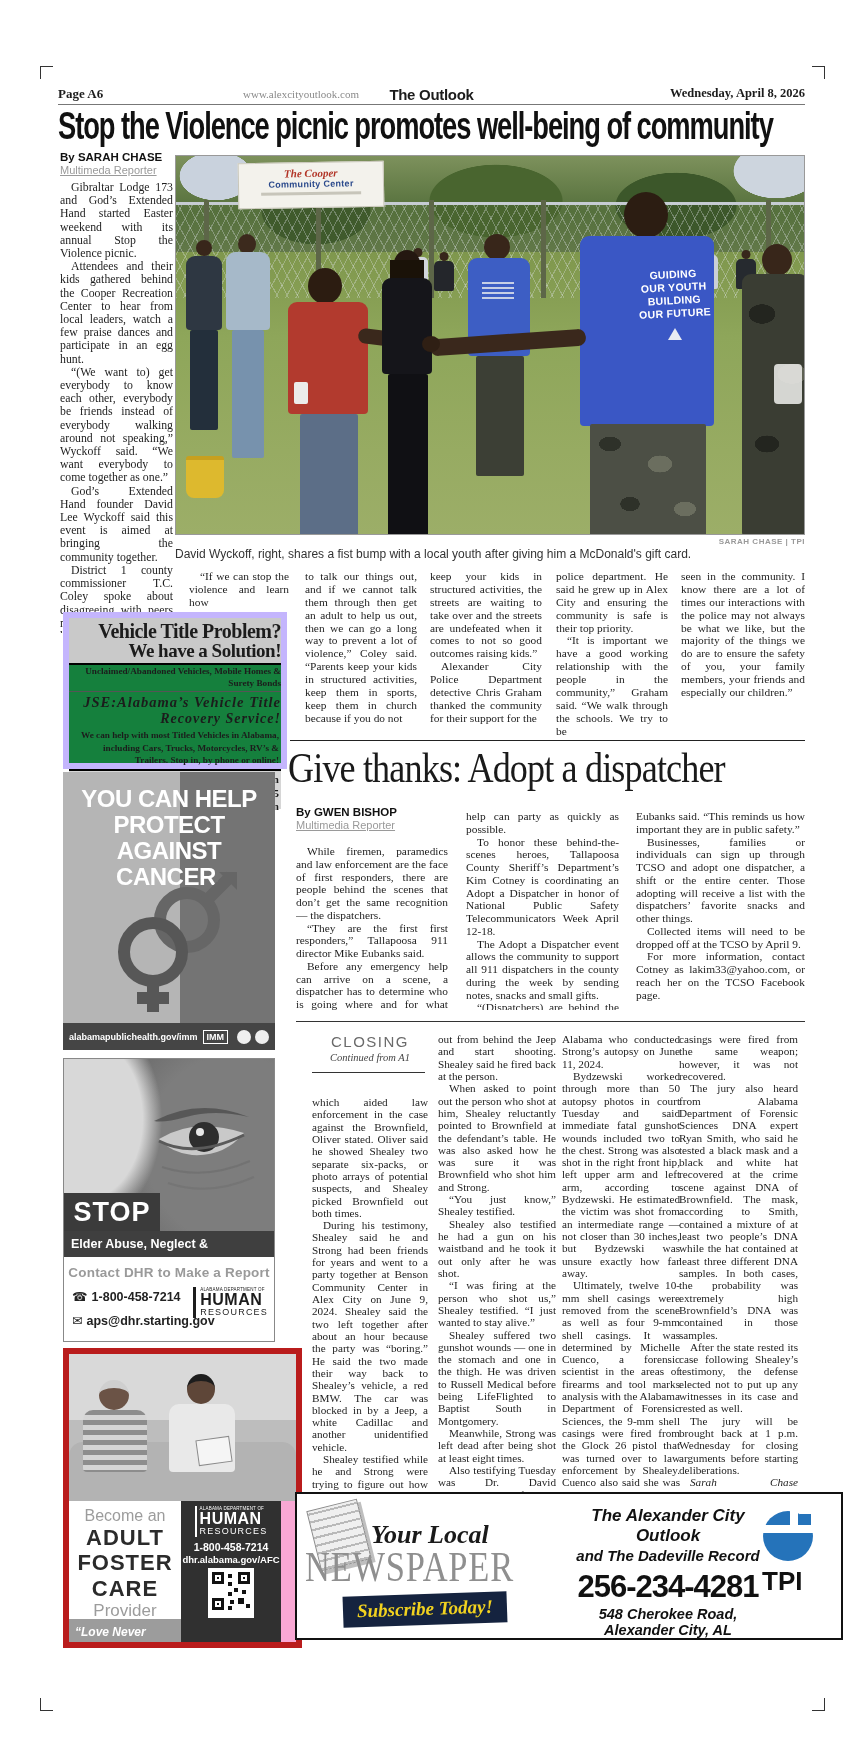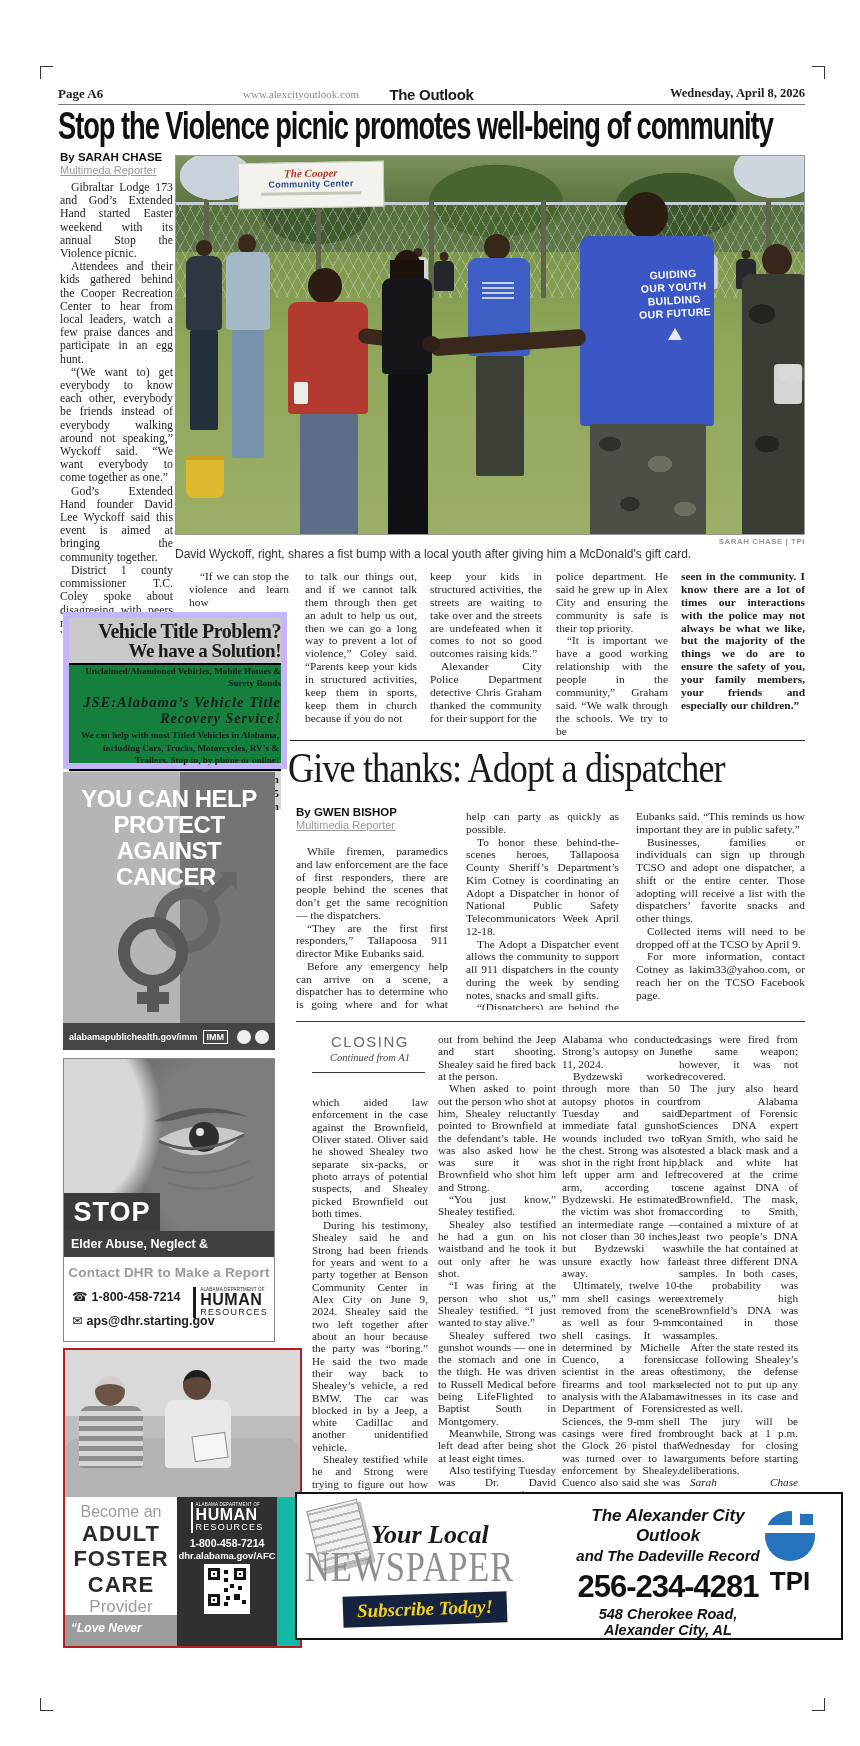--- a/index.html
+++ b/index.html
@@ -32,21 +32,21 @@
   .coltxt { font-family:"Liberation Serif", serif; text-align:justify; hyphens:auto; overflow:hidden; position:absolute; color:#1d1d1d; }
   .coltxt p { text-indent:11px; }
   .coltxt p.noind { text-indent:0; }
 
   .a1c1 { left:60px; top:181px; width:113px; height:452px; font-size:11.8px; line-height:1.12; }
   .cont { top:570px; height:170px; font-size:11.4px; line-height:1.13; }
   .a1c2 { left:189px; width:100px; }
   .a1c3 { left:305px; width:112px; }
   .a1c4 { left:430px; width:112px; }
   .a1c5 { left:556px; width:112px; }
-  .a1c6 { left:681px; width:124px;font-weight:bold; }
+  .a1c6 { left:681px; width:124px; }
 
   
   .photo { position:absolute; left:175px; top:155px; width:630px; height:380px; overflow:hidden; border:1px solid #999; background:#8ea45a; }
   .ph-trees { position:absolute; left:0; top:0; width:630px; height:100px;
     background:
       radial-gradient(60px 40px at 40px 20px, #c9d2dd 0 60%, transparent 61%),
       radial-gradient(70px 45px at 600px 15px, #cdd5de 0 60%, transparent 61%),
       radial-gradient(90px 55px at 140px 55px, #3f5a2c 0 60%, transparent 61%),
       radial-gradient(110px 60px at 320px 45px, #49652f 0 60%, transparent 61%),
       radial-gradient(100px 55px at 500px 50px, #3c572a 0 60%, transparent 61%),
@@ -137,21 +137,21 @@
   .ead .contact { position:absolute; left:0; top:206px; width:100%; text-align:center; font:bold 13.5px "Liberation Sans", sans-serif; color:#9a9a9a; letter-spacing:.2px; }
   .ead .row { position:absolute; left:8px; font:bold 12.5px "Liberation Sans", sans-serif; color:#222; }
   .ead .row .ic { font-family:"DejaVu Sans", sans-serif; font-weight:normal; margin-right:4px; }
   .hrlogo { line-height:1; }
   .hrlogo .ltop { font:4.5px "Liberation Sans", sans-serif; letter-spacing:.2px; }
   .hrlogo .lmain { font:bold 16px/1 "Liberation Sans", sans-serif; letter-spacing:.5px; }
   .hrlogo .lsub { font:9px/1.1 "Liberation Sans", sans-serif; letter-spacing:1.2px; }
   .ead .hrlogo { position:absolute; right:6px; top:228px; color:#1c1c1c; border-left:3px solid #1c1c1c; padding-left:4px; }
 
   
-  .fad { position:absolute; left:63px; top:1348px; width:239px; height:300px; border:2px solid #b91c1c; background:#14b8a6; overflow:hidden; }
+  .fad { position:absolute; left:63px; top:1348px; width:239px; height:300px; border:6px solid #b91c1c; background:#f9a8d4; overflow:hidden; }
   .fad .ph { position:absolute; left:0; top:0; width:100%; height:147px; background:linear-gradient(180deg,#d9d9d9 0 45%, #bdbdbd 45% 75%, #a9a9a9 100%); }
   .fad .couch { position:absolute; left:0; top:88px; width:100%; height:59px; background:#b3b3b3; border-radius:14px 14px 0 0; }
   .fad .leftpanel { position:absolute; left:0; top:147px; width:112px; height:118px; background:#fff; text-align:center; padding-top:6px; }
   .fad .bman { font:16px "Liberation Sans", sans-serif; color:#9c9c9c; }
   .fad .big { font:bold 22px/1.15 "Liberation Sans", sans-serif; color:#2b2b2b; letter-spacing:1px; }
   .fad .prov { font:17px "Liberation Sans", sans-serif; color:#9c9c9c; }
   .fad .rightpanel { position:absolute; left:112px; top:147px; width:100px; height:153px; background:#303030; color:#fff; text-align:center; padding-top:5px; }
   .fad .rightpanel .hrlogo { color:#fff; display:inline-block; text-align:left; border-left:2px solid #fff; padding-left:3px; }
   .fad .fphone { font:bold 10.5px "Liberation Sans", sans-serif; margin-top:3px; }
   .fad .fweb { font:bold 9.5px "Liberation Sans", sans-serif; margin-top:1px; }
@@ -163,21 +163,21 @@
   .nad .npicon { position:absolute; left:16px; top:10px; width:52px; height:62px; background:repeating-linear-gradient(0deg,#b9b9b9 0 2px,#efefef 2px 8px); border:1px solid #8a8a8a; transform:rotate(-14deg); box-shadow:3px 4px 0 rgba(0,0,0,.25); }
   .nad .yl { position:absolute; left:74px; top:26px; font:italic bold 26px "Liberation Serif", serif; color:#1a1a1a; }
   .nad .np { position:absolute; left:8px; top:52px; width:240px; }
   .nad .np span { display:inline-block; white-space:nowrap; font:42px/1 "Liberation Serif", serif; color:#8f8f8f; letter-spacing:1px; transform:scaleX(0.82); transform-origin:left top; }
   .nad .sub { position:absolute; left:46px; top:100px; background:#15233f; padding:4px 14px 5px; transform:rotate(-2deg); font:italic bold 19px "Liberation Serif", serif; color:#f2d21f; }
   .nad .rblock { position:absolute; left:266px; top:12px; width:210px; text-align:center; color:#111; }
   .nad .n1 { font:italic bold 17px/1.2 "Liberation Sans", sans-serif; }
   .nad .n2 { font:italic bold 15px/1.2 "Liberation Sans", sans-serif; }
   .nad .nphone { font:bold 31px/1.15 "Liberation Sans", sans-serif; letter-spacing:-1px; margin:4px 0 2px; }
   .nad .naddr { font:italic bold 14.5px "Liberation Sans", sans-serif; }
-  .nad .tpi { position:absolute; left:465px; top:16px; width:56px; text-align:center; }
+  .nad .tpi { position:absolute; left:465px; top:16px; width:56px; }
   .nad .tpitxt { font:bold 26px/1 "Liberation Sans", sans-serif; color:#111; margin-top:2px; }
 </style>
 </head>
 <body>
 
 <div class="page">
 
   <div class="crop tl" style="left:40px; top:66px;"></div>
   <div class="crop tr" style="left:812px; top:66px;"></div>
   <div class="crop bl" style="left:40px; top:1698px;"></div>

